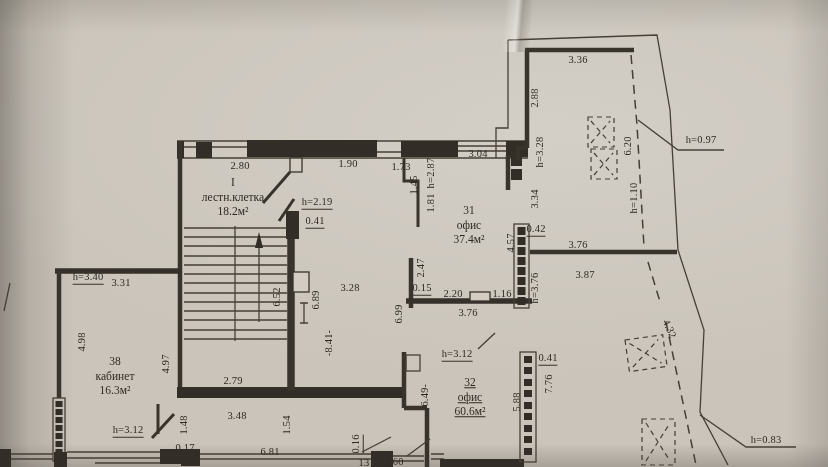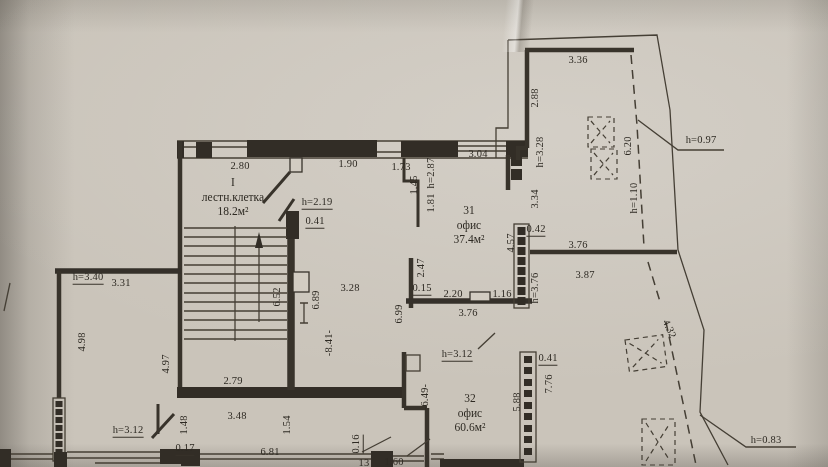--- a/index.html
+++ b/index.html
@@ -232,20 +232,25 @@
       <div class="room" style="left: 233px; top: 197px;">
         <div>I</div>
         <div>лестн.клетка</div>
         <div>18.2м²</div>
       </div>
       <div class="room" style="left: 469px; top: 225px;">
         <div>31</div>
         <div>офис</div>
         <div>37.4м²</div>
       </div>
-      <div class="room" style="left: 470px; top: 413px;">
+      <div class="room" style="left: 470px; top: 397px; text-decoration: underline;">
         <div>32</div>
         <div>офис</div>
         <div>60.6м²</div>
       </div>
+      <div class="room" style="left: 115px; top: 376px;">
+        <div>38</div>
+        <div>кабинет</div>
+        <div>16.3м²</div>
+      </div>
     </div>
   <div class="crease"></div>
 </div>
 
 </body></html>

